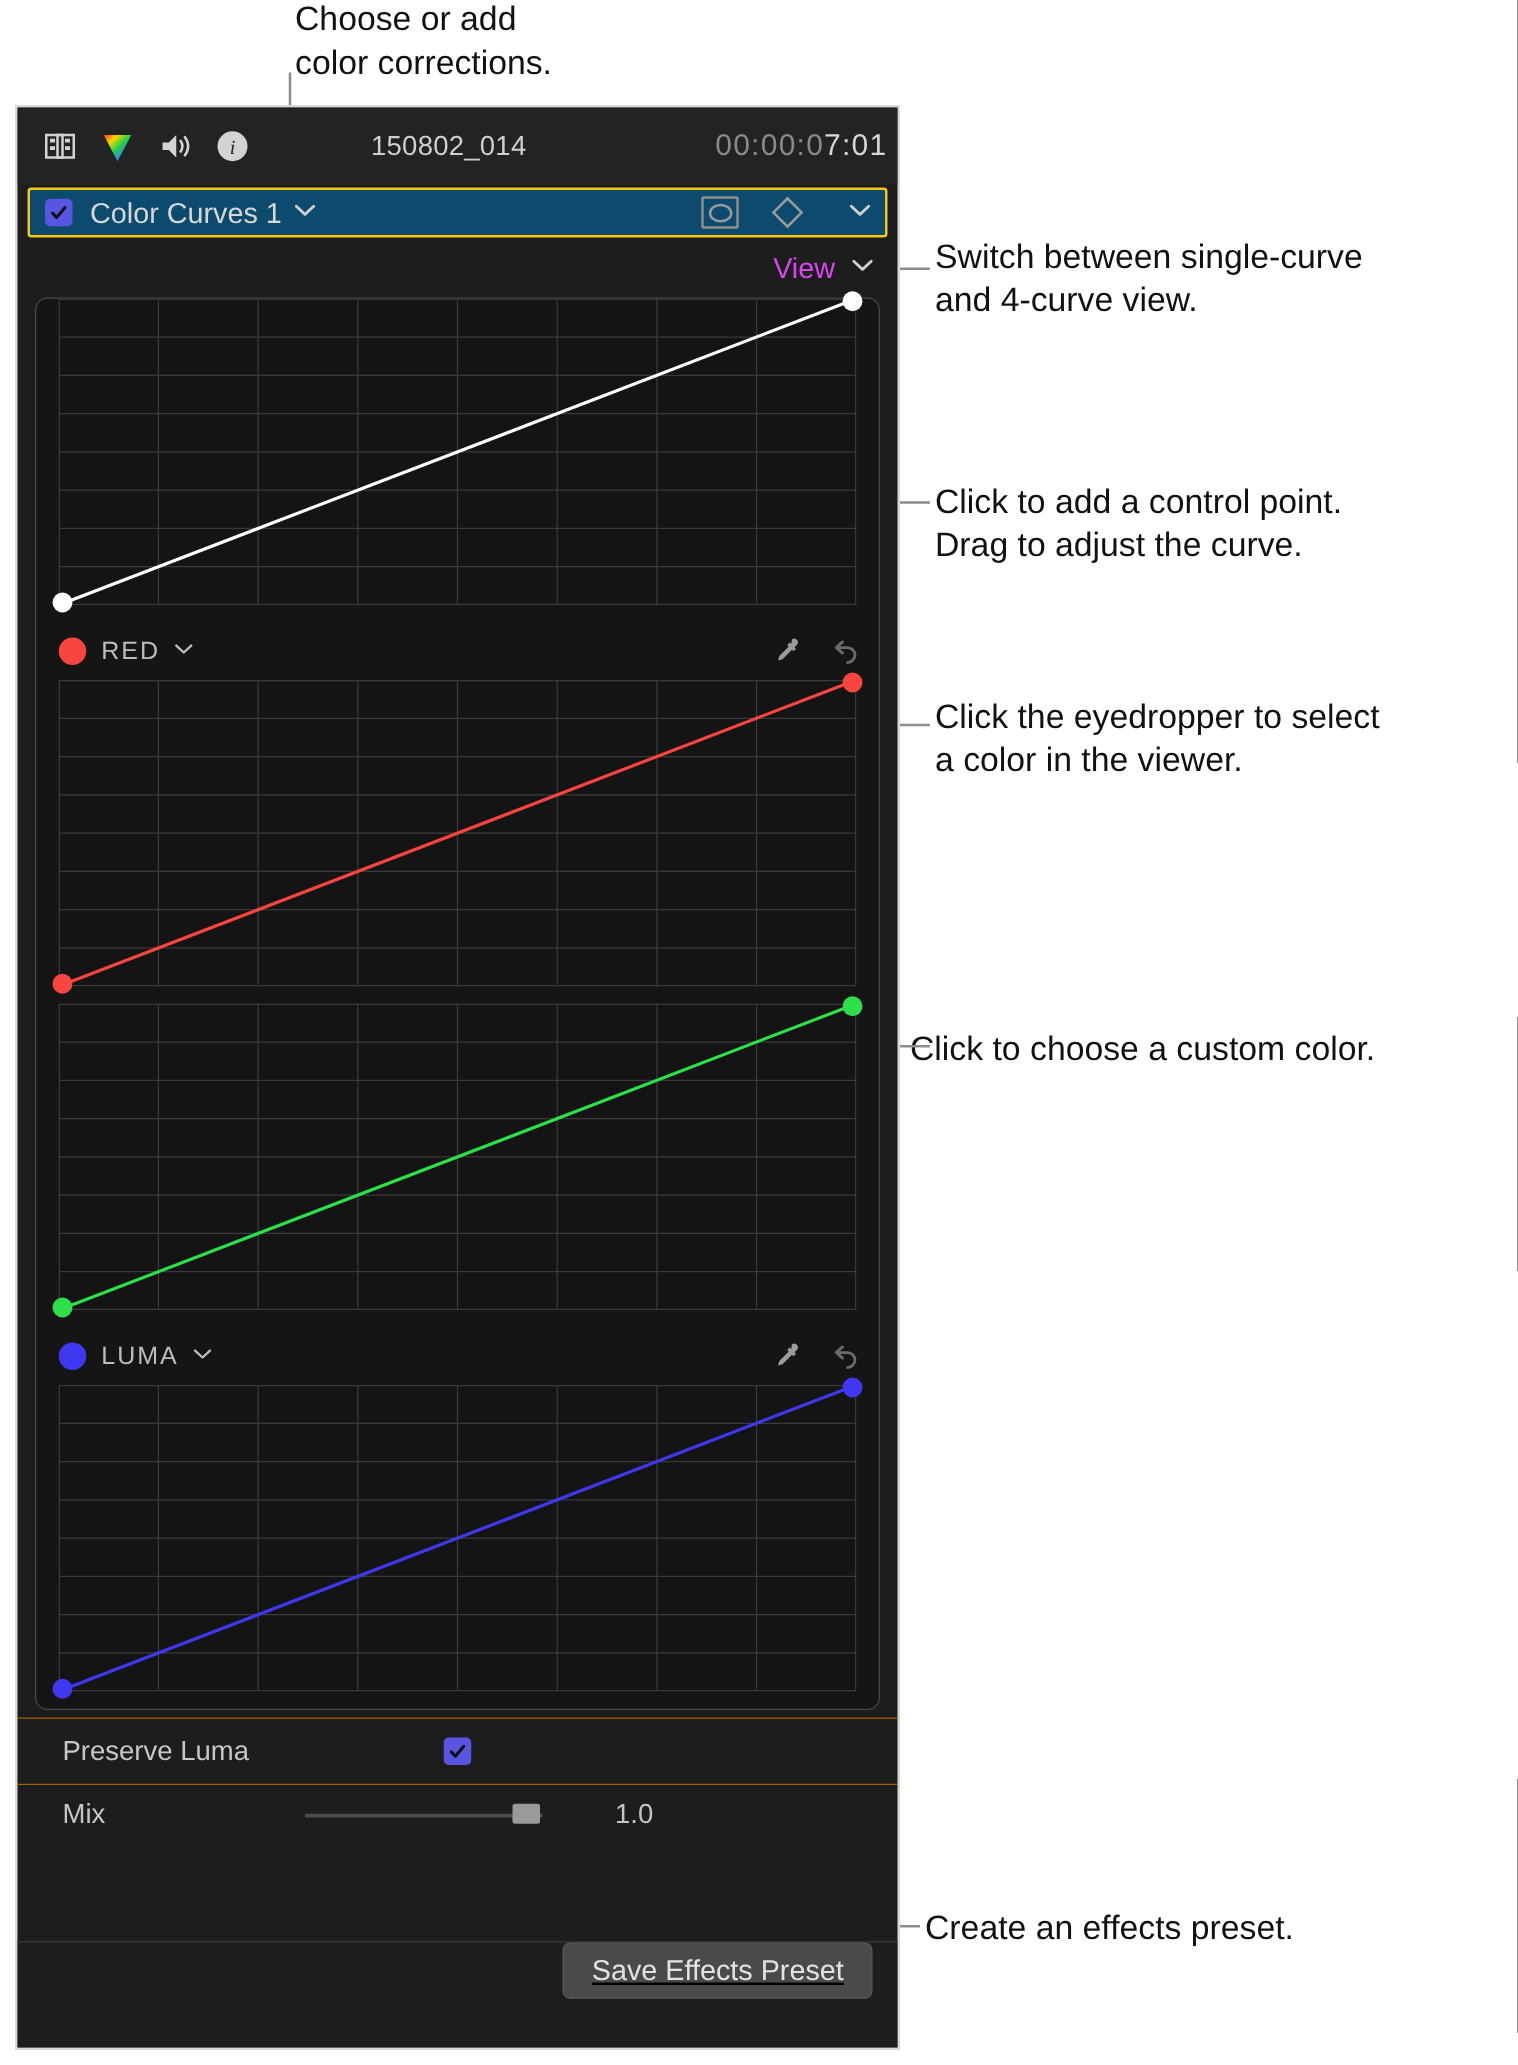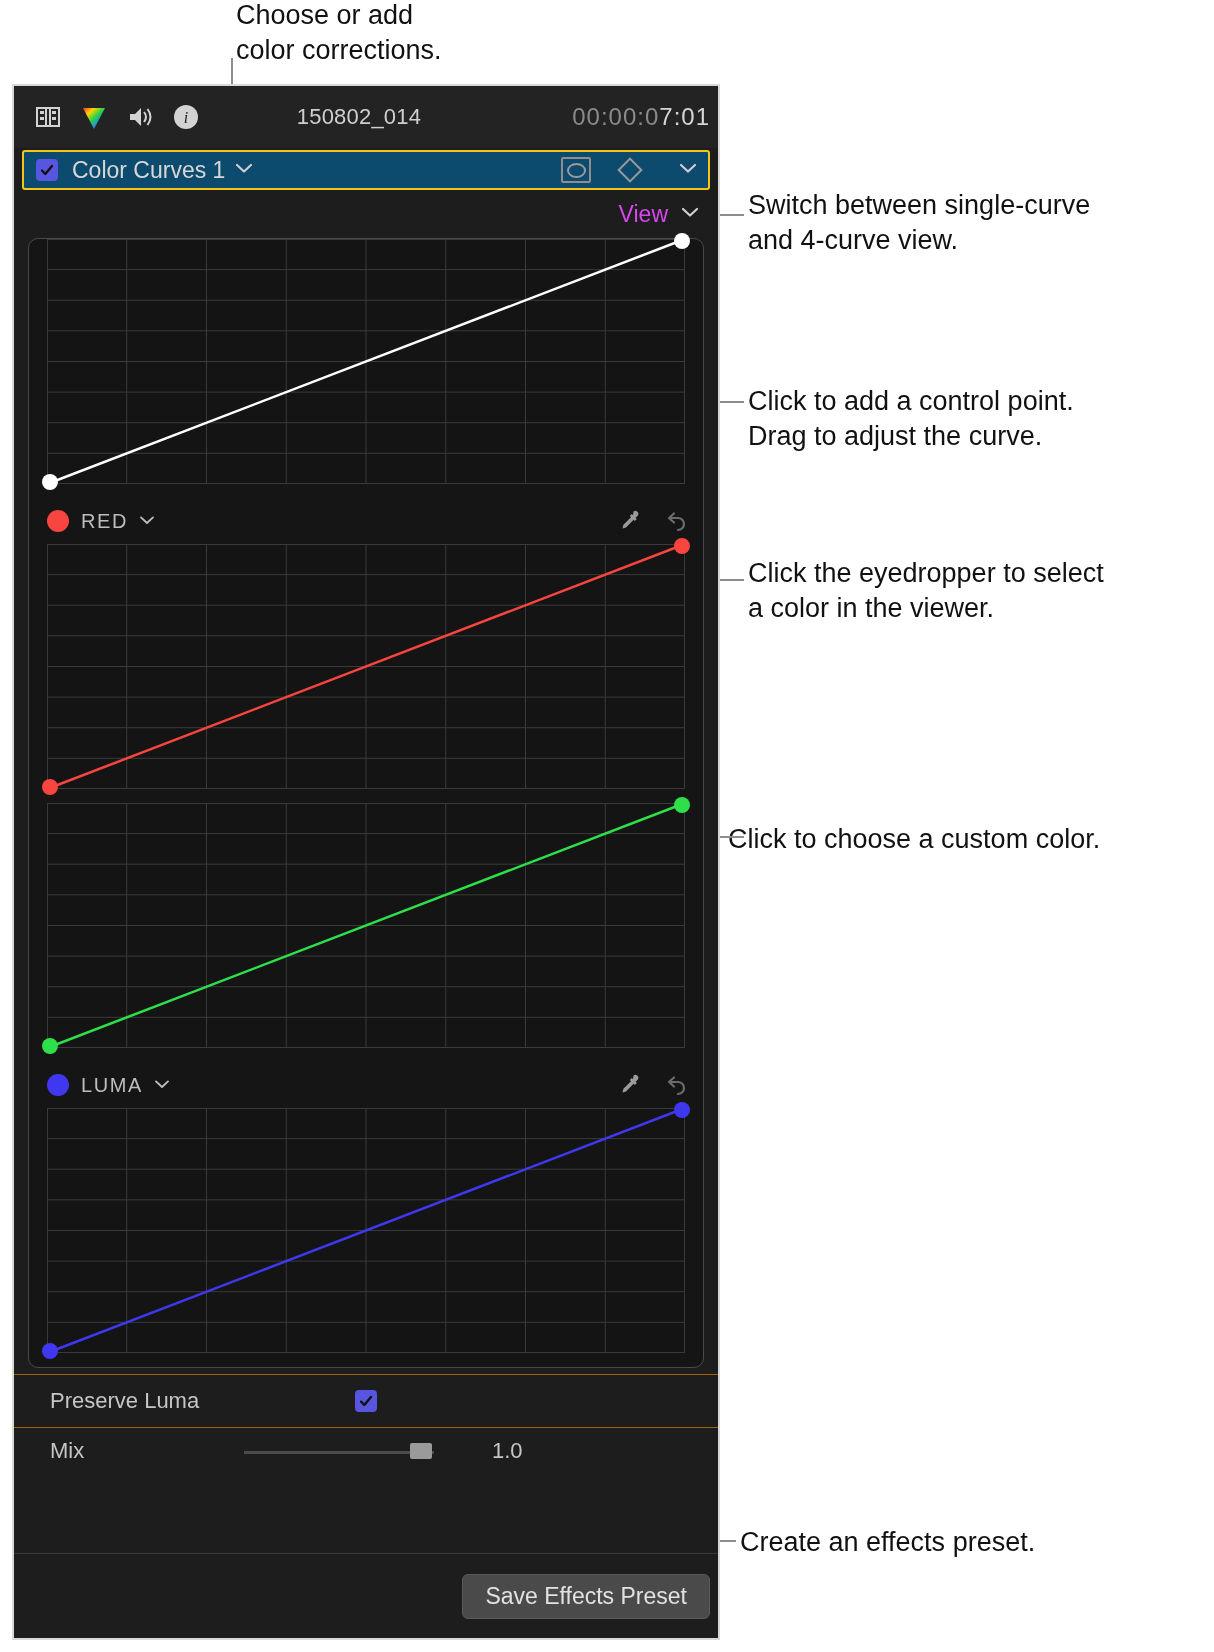--- a/index.html
+++ b/index.html
@@ -157,22 +157,23 @@
   }
   .mix-value{
     position:absolute;left:478px;color:#c6c6c6;font-size:22px;
   }
 
   
   .bottom-bar{
     position:absolute;left:0;right:0;bottom:0;height:84px;
     background:#1d1d1d;
     border-top:1px solid #3a3a3a;
-    display:flex;align-items:center;justify-content:flex-end;
-    padding-right:8px;
+    display:flex;align-items:flex-start;justify-content:flex-end;
+    padding-right:20px;
+    text-decoration:underline;
   }
   .preset-btn{
     background:#4a4a4a;
     color:#e2e2e2;
     font-size:23px;
     padding:8px 22px;
     border-radius:6px;
     border:1px solid #5a5a5a;
     font-family:"Liberation Sans", sans-serif;
   }

